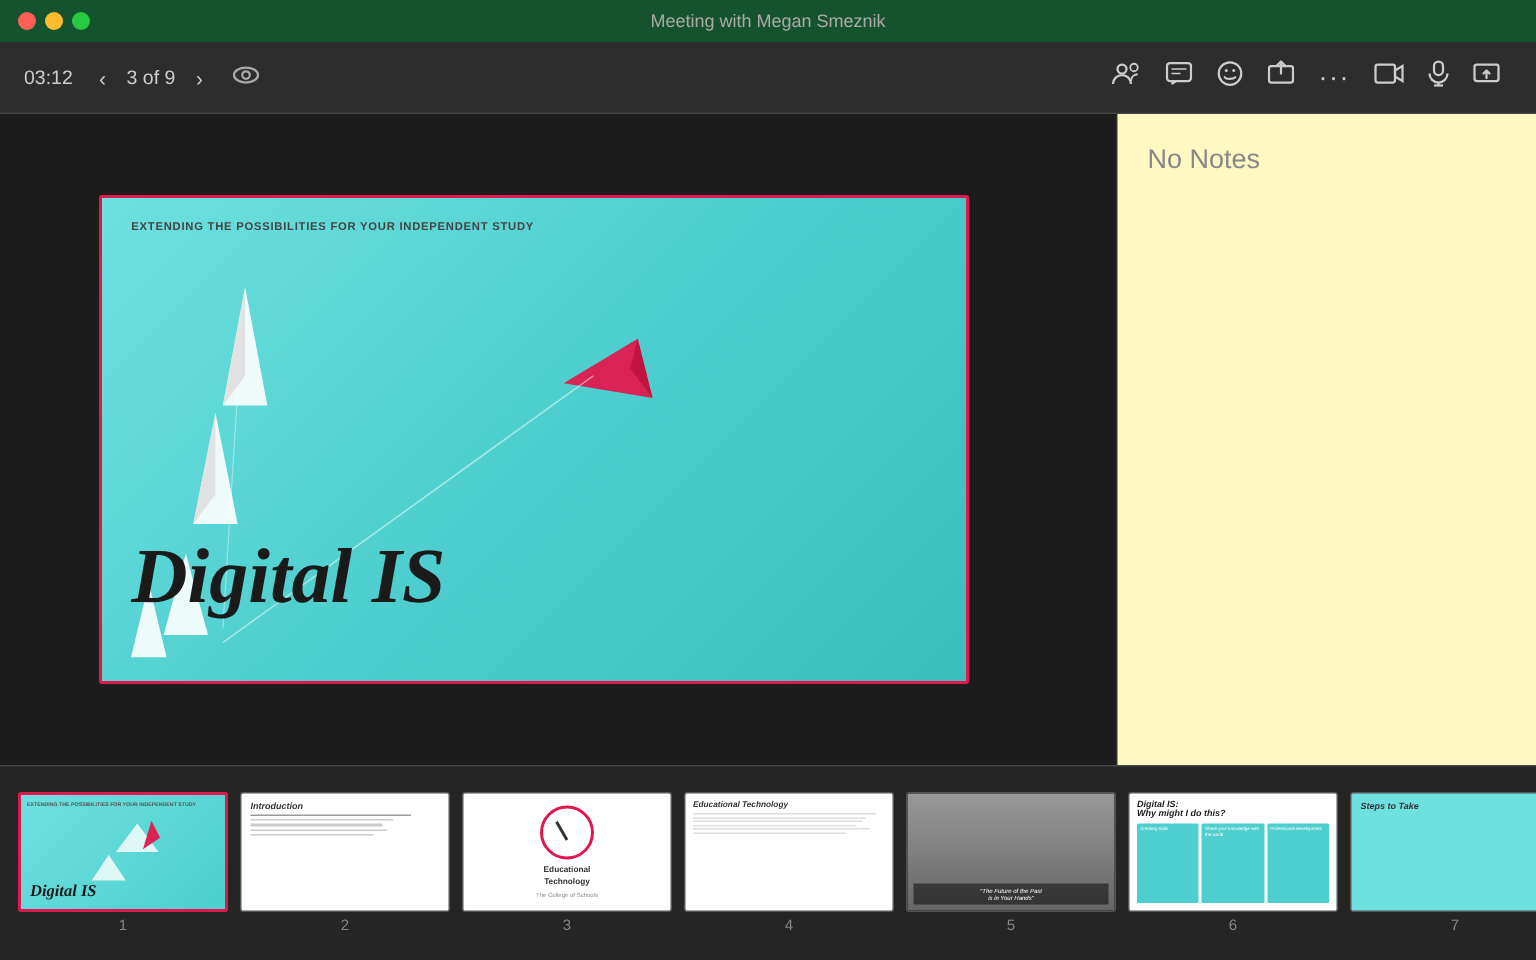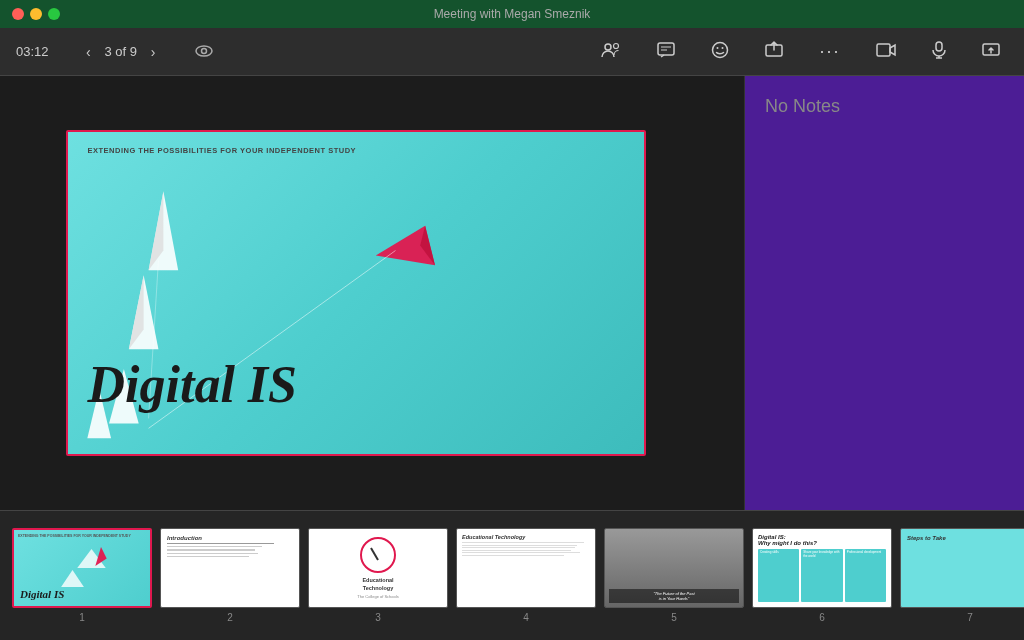--- a/index.html
+++ b/index.html
@@ -41,21 +41,21 @@
       color: #aaa;
     }
 
     
     .toolbar {
       height: 48px;
       background: #2d2d2d;
       display: flex;
       align-items: center;
       padding: 0 16px;
-      gap: 20px;
+      gap: 0;
       border-bottom: 1px solid #444;
       justify-content: flex-end;
     }
     .timer {
       font-size: 13px;
       color: #ccc;
       min-width: 36px;
     }
     .nav-controls {
       display: flex;
@@ -178,21 +178,21 @@
       font-style: italic;
       font-weight: 900;
       color: #1a1a1a;
       font-family: Georgia, serif;
     }
     
 
     
     .notes-area {
       width: 280px;
-      background: #4c1d95;
+      background: #fef9c3;
       padding: 20px;
       border-left: 1px solid #333;
       margin-left: 33px;
     }
     .no-notes-text {
       font-size: 18px;
       color: #888;
       font-weight: 300;
     }
 

